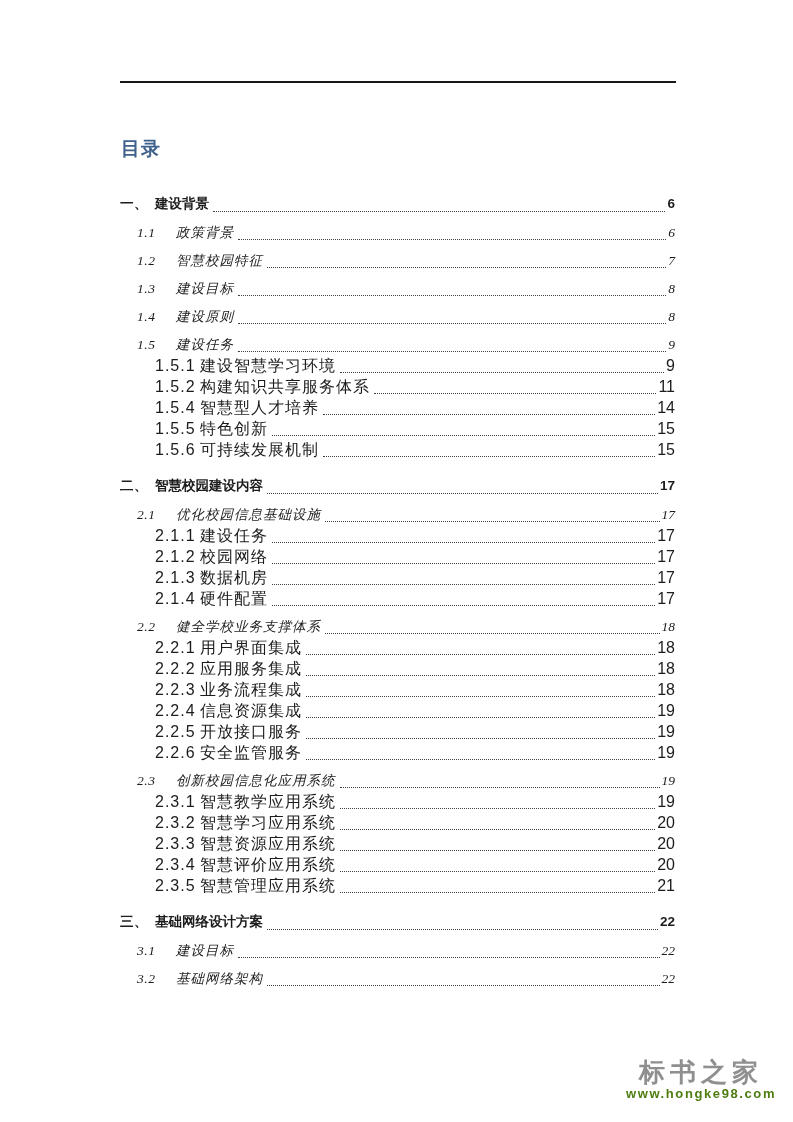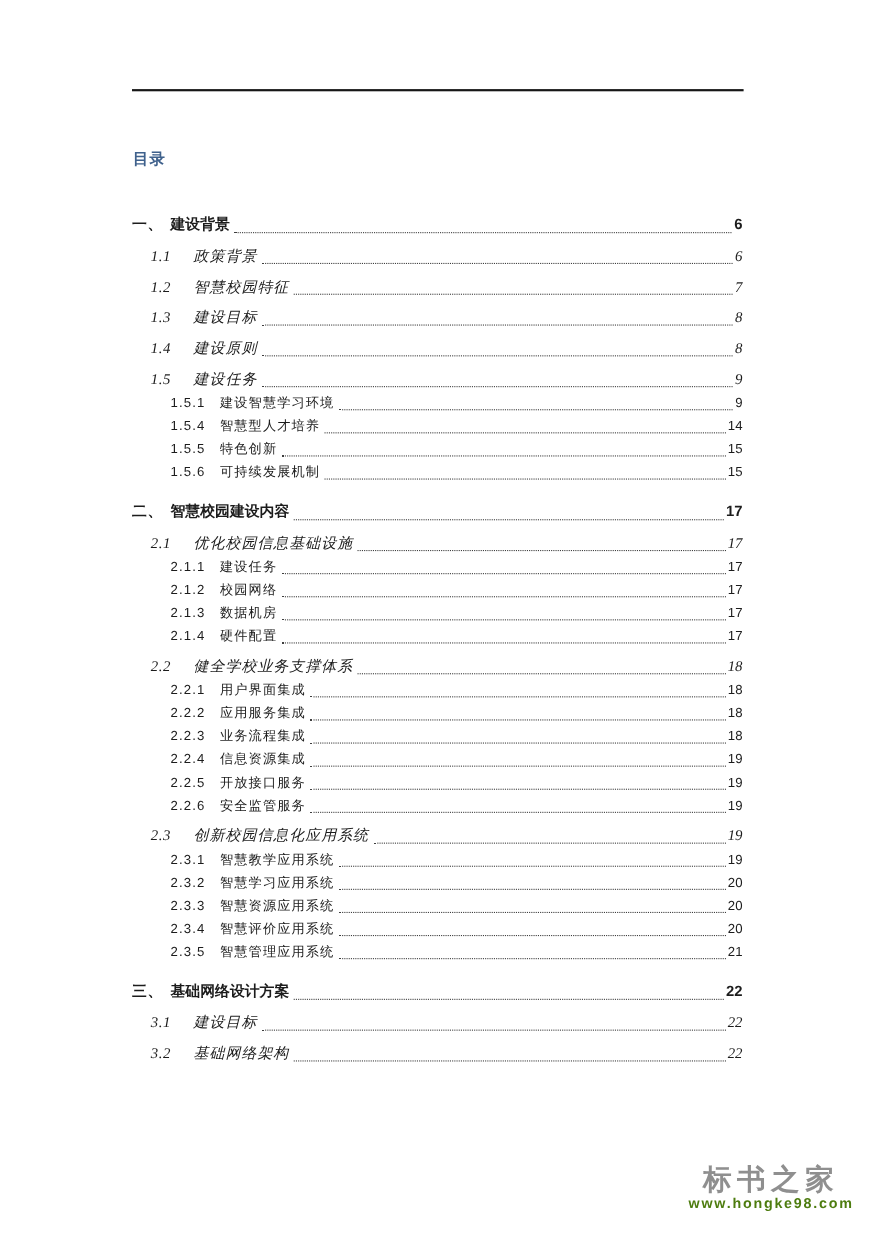--- a/index.html
+++ b/index.html
@@ -16,21 +16,21 @@
   }
   .header-rule {
     position: absolute;
     top: 81px; left: 120px; width: 556px;
     border-top: 2px solid #171717;
   }
   .toc-title {
     position: absolute;
     top: 136px; left: 121px;
     font-family: Liberation Serif, serif;
-    font-size: 14px;
+    font-size: 19px;
     font-weight: bold;
     letter-spacing: 1px;
   }
   .toc-list {
     position: absolute;
     top: 178px; left: 120px; right: 118px;
   }
   .row {
     display: flex;
     align-items: flex-end;
@@ -59,21 +59,21 @@
     font-family: "Liberation Serif", serif;
     font-style: italic; font-size: 13.5px;
   }
   .lv2 .num { width: 39px; }
   .lv2 .ttl { letter-spacing: 1px; font-style: italic; }
 
   .lv3 {
     margin-top: 1px; height: 20px; line-height: 20px;
     padding-left: 35px;
     font-family: "Liberation Sans", sans-serif;
-    font-size: 12px;
+    font-size: 16px;
   }
   .lv3 .num { width: 45px; letter-spacing: 1px; }
   .lv3 .ttl { letter-spacing: 1px; }
 
   .watermark {
     position: absolute;
     top: 1058px; right: 4px; width: 176px;
     text-align: center;
     font-family: "Liberation Sans", sans-serif;
     line-height: 1.1;
@@ -133,20 +133,26 @@
         <span class="dots"></span>
         <span class="pg">9</span>
       </div>
       <div class="row lv3">
         <span class="num">1.5.1</span>
         <span class="ttl">建设智慧学习环境</span>
         <span class="dots"></span>
         <span class="pg">9</span>
       </div>
       <div class="row lv3">
+        <span class="num">1.5.2</span>
+        <span class="ttl">构建知识共享服务体系</span>
+        <span class="dots"></span>
+        <span class="pg">11</span>
+      </div>
+      <div class="row lv3">
         <span class="num">1.5.4</span>
         <span class="ttl">智慧型人才培养</span>
         <span class="dots"></span>
         <span class="pg">14</span>
       </div>
       <div class="row lv3">
         <span class="num">1.5.5</span>
         <span class="ttl">特色创新</span>
         <span class="dots"></span>
         <span class="pg">15</span>

